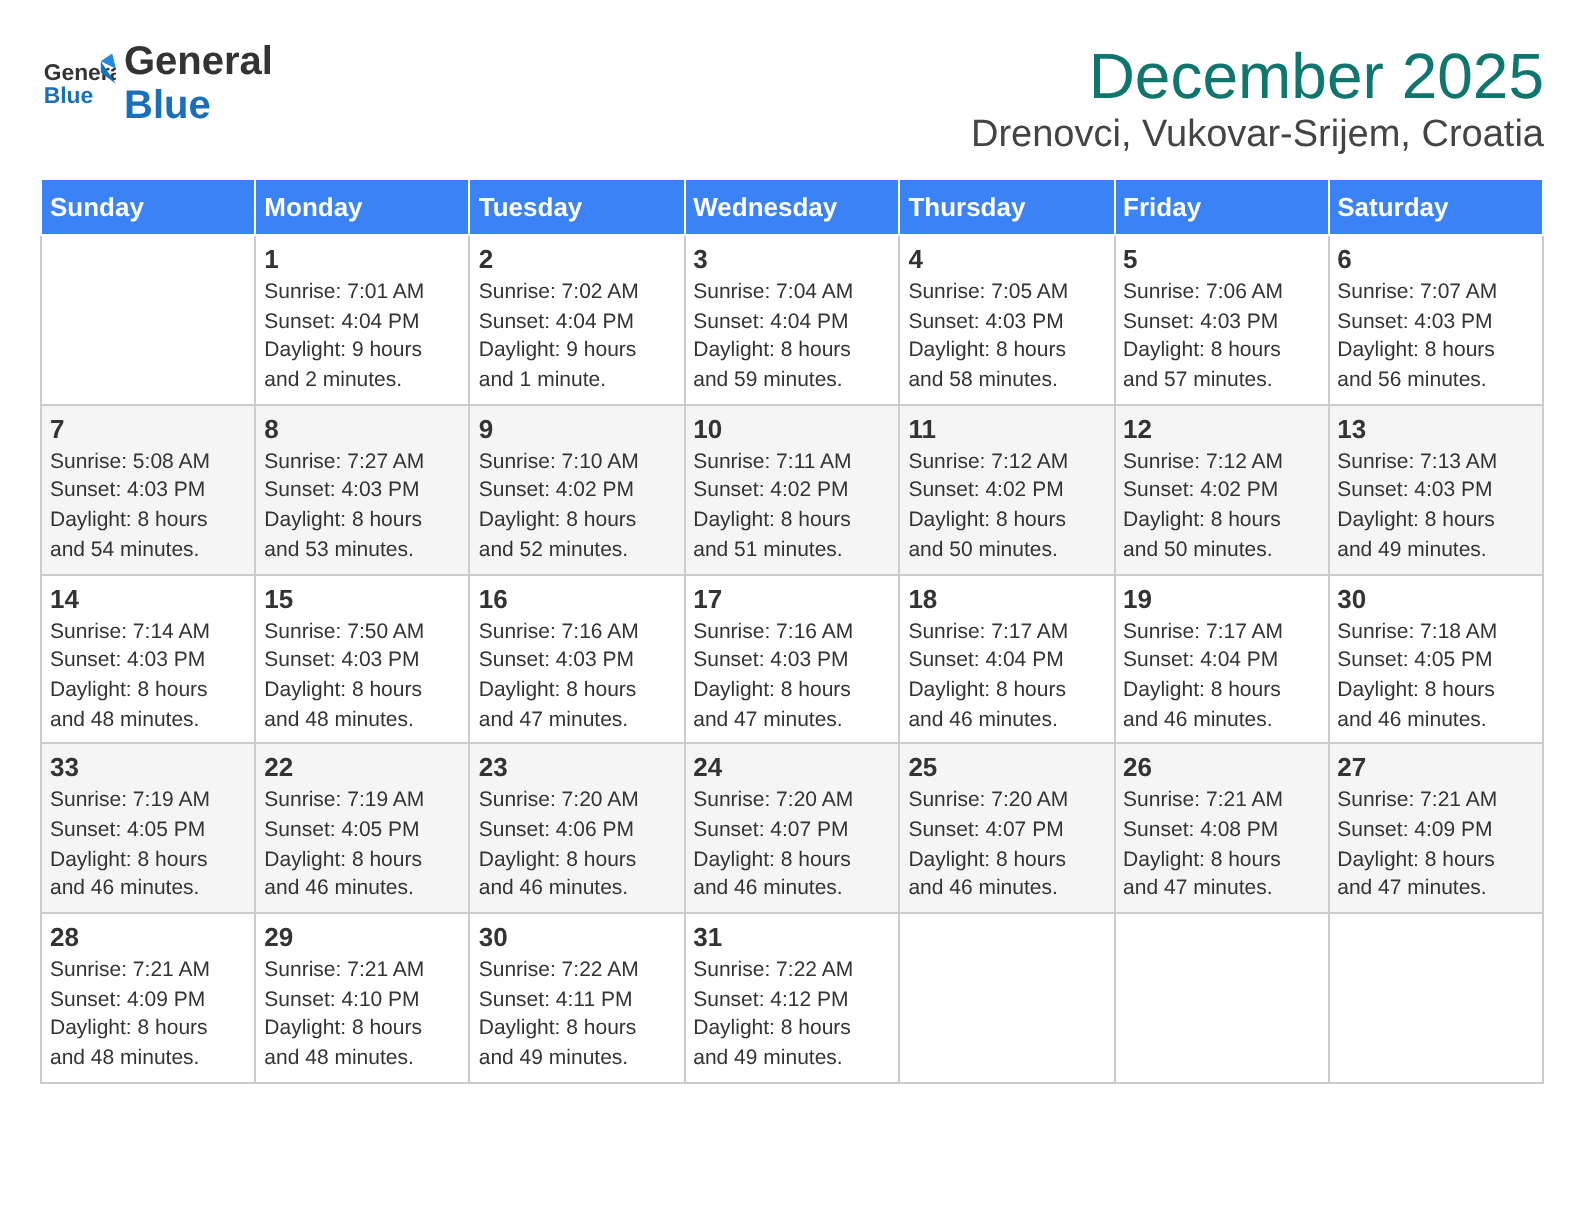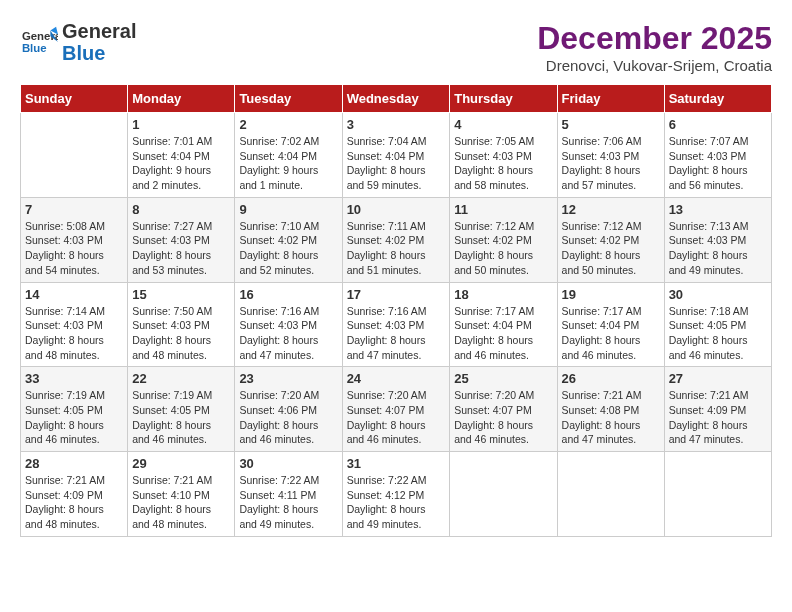--- a/index.html
+++ b/index.html
@@ -23,35 +23,35 @@
     .logo-icon {
       width: 38px;
       height: 38px;
       margin-right: 4px;
     }
     .title-section {
       text-align: right;
     }
     .month-title {
       font-size: 32px;
-      font-weight: bold;
-      color: #701a75;
+      font-weight: normal;
+      color: #0f766e;
     }
     .location-title {
-      font-size: 15px;
+      font-size: 19px;
       color: #444;
       margin-left: 16px;
     }
     table {
       width: 100%;
       border-collapse: collapse;
       font-size: 11px;
     }
     thead tr {
-      background: #b91c1c;
+      background: #3b82f6;
       color: #fff;
     }
     thead th {
       padding: 6px 4px;
       text-align: left;
       font-size: 13px;
       font-weight: bold;
       border: 1px solid #fff;
     }
     tbody tr {

